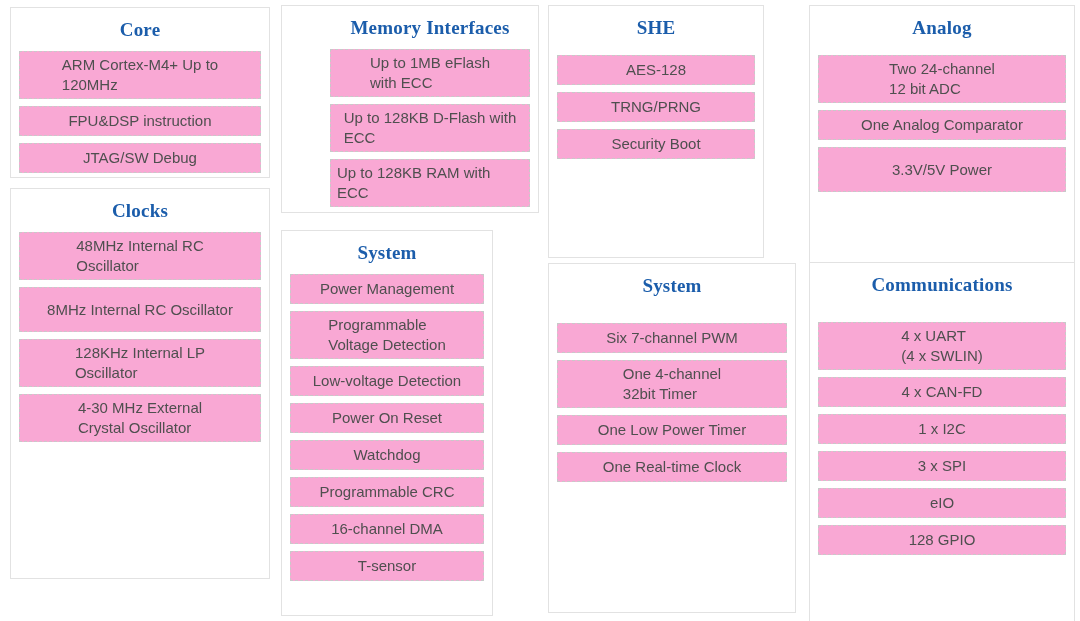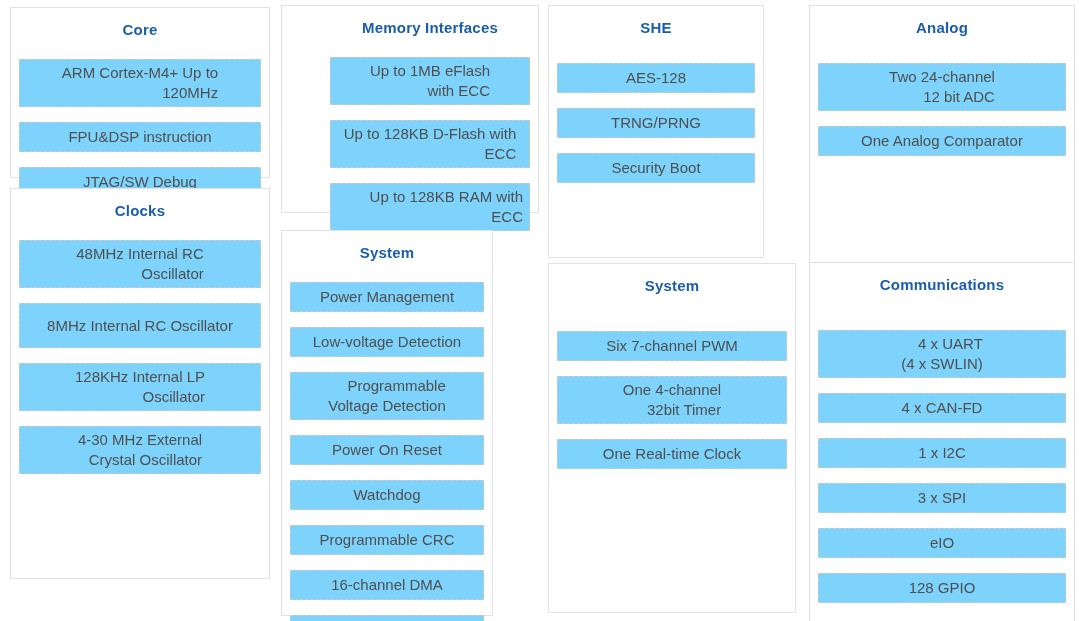--- a/index.html
+++ b/index.html
@@ -18,49 +18,49 @@
   .panel {
     position: absolute;
     box-sizing: border-box;
     border: 1px solid #e2e2e2;
     background: #ffffff;
   }
   .panel-title {
     margin: 0;
     padding: 9px 4px 8px 4px;
     text-align: center;
-    font-size: 15px;
+    font-size: 19px;
     font-weight: bold;
     color: #1b5dab;
     line-height: 26px;
     letter-spacing: 0.2px;
+    font-family: Liberation Serif, serif;
   }
   .pad-md .panel-title { padding-bottom: 14px; }
   .pad-lg .panel-title { padding-bottom: 24px; }
   .items {
     display: flex;
     flex-direction: column;
     gap: 7px;
     padding: 0 8px;
   }
   .item {
     box-sizing: border-box;
     min-height: 30px;
     display: flex;
     align-items: center;
     justify-content: center;
-    text-align: right;
-    background: #7dd3fc;
+    text-align: left;
+    background: #f9a8d4;
     border: 1px dashed #c9c9c9;
     color: #4f4f4f;
     font-size: 15px;
     line-height: 20px;
     padding: 3px 6px;
     white-space: pre-line;
-    margin-top: 8px;
   }
   .item.tall { min-height: 45px; }
 </style>
 </head>
 <body>
 
 <div id="canvas">
 
   <section class="panel" style="left:10px; top:7px; width:260px; height:171px;">
     <h2 class="panel-title">Core</h2>
@@ -93,23 +93,23 @@
         <div class="item">Up to 128KB D-Flash with
 ECC</div>
         <div class="item tall">Up to 128KB RAM with ECC</div>
       </div>
   </section>
 
   <section class="panel" style="left:281px; top:230px; width:212px; height:386px;">
     <h2 class="panel-title">System</h2>
     <div class="items">
         <div class="item">Power Management</div>
-        <div class="item">Low-voltage Detection</div>
         <div class="item">Programmable
 Voltage Detection</div>
+        <div class="item">Low-voltage Detection</div>
         <div class="item">Power On Reset</div>
         <div class="item">Watchdog</div>
         <div class="item">Programmable CRC</div>
         <div class="item">16-channel DMA</div>
         <div class="item">T-sensor</div>
       </div>
   </section>
 
   <section class="panel pad-md" style="left:548px; top:5px; width:216px; height:253px;">
     <h2 class="panel-title">SHE</h2>
@@ -119,30 +119,32 @@
         <div class="item">Security Boot</div>
       </div>
   </section>
 
   <section class="panel pad-lg" style="left:548px; top:263px; width:248px; height:350px;">
     <h2 class="panel-title">System</h2>
     <div class="items">
         <div class="item">Six 7-channel PWM</div>
         <div class="item">One 4-channel
 32bit Timer</div>
+        <div class="item">One Low Power Timer</div>
         <div class="item">One Real-time Clock</div>
       </div>
   </section>
 
   <section class="panel pad-md" style="left:809px; top:5px; width:266px; height:268px;">
     <h2 class="panel-title">Analog</h2>
     <div class="items">
         <div class="item">Two 24-channel
 12 bit ADC</div>
         <div class="item">One Analog Comparator</div>
+        <div class="item tall">3.3V/5V Power</div>
       </div>
   </section>
 
   <section class="panel pad-lg" style="left:809px; top:262px; width:266px; height:409px;">
     <h2 class="panel-title">Communications</h2>
     <div class="items">
         <div class="item">4 x UART
 (4 x SWLIN)</div>
         <div class="item">4 x CAN-FD</div>
         <div class="item">1 x I2C</div>

